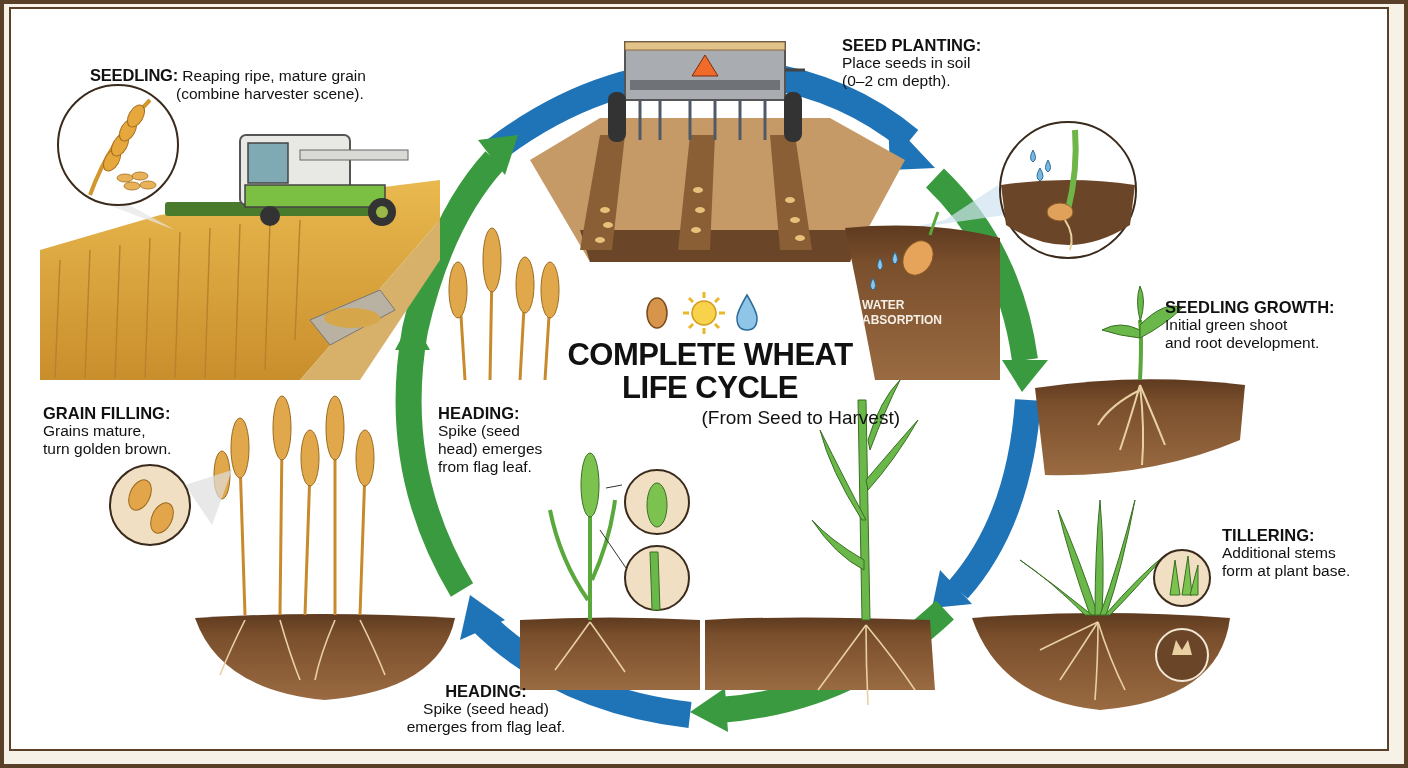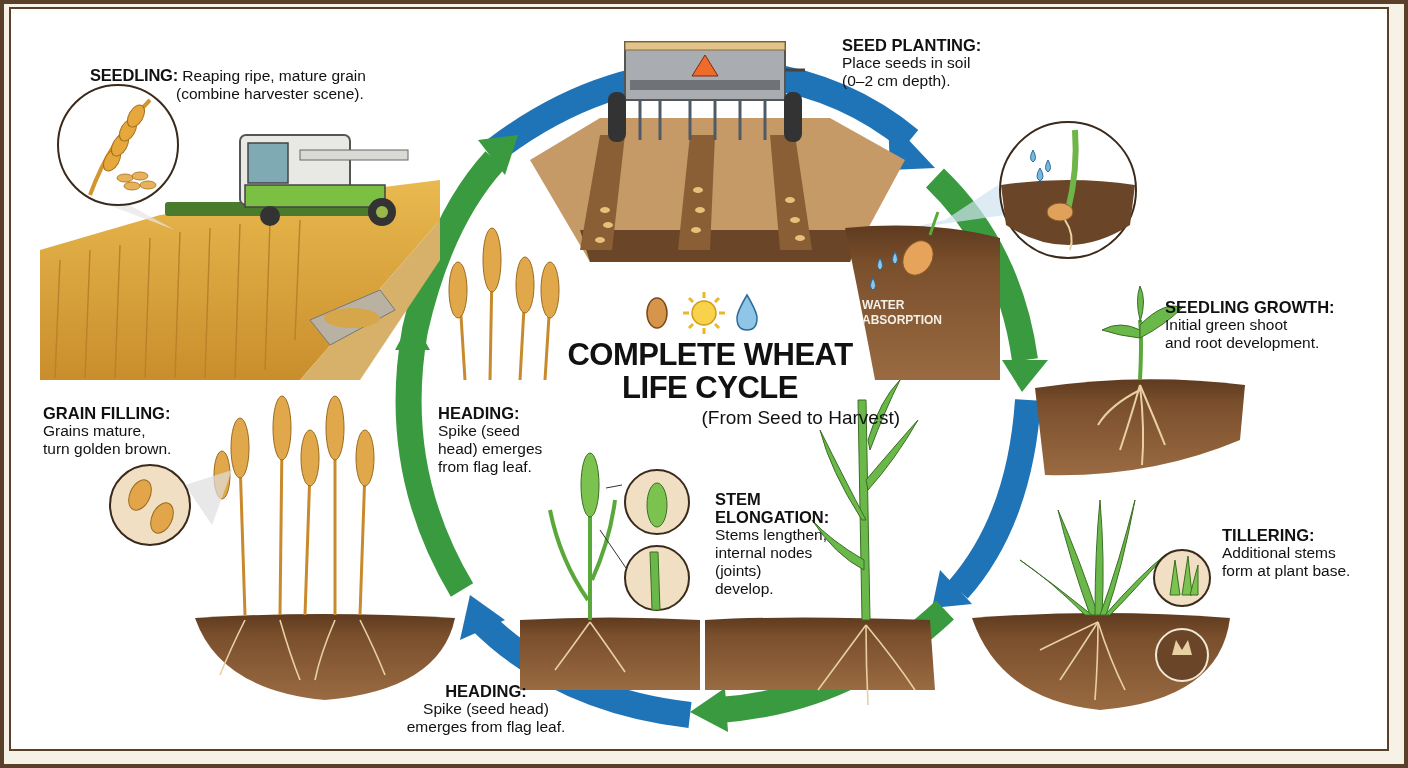--- a/index.html
+++ b/index.html
@@ -327,28 +327,20 @@
   <span>Initial green shoot</span><br>
   <span>and root development.</span>
 </div>
 
 <div class="lbl" style="left:1222px;top:526px;">
   <span class="t">TILLERING:</span>
   <span>Additional stems</span><br>
   <span>form at plant base.</span>
 </div>
 
-<div class="lbl" style="left:715px;top:490px;">
-  <span class="t">STEM</span>
-  <span class="t">ELONGATION:</span>
-  <span>Stems lengthen,</span><br>
-  <span>internal nodes</span><br>
-  <span>(joints)</span><br>
-  <span>develop.</span>
-</div>
 
 <div class="lbl" style="left:386px;top:682px;width:200px;text-align:center;">
   <span class="t">HEADING:</span>
   <span>Spike (seed head)</span><br>
   <span>emerges from flag leaf.</span>
 </div>
 
 <div class="lbl" style="left:438px;top:404px;">
   <span class="t">HEADING:</span>
   <span>Spike (seed</span><br>

